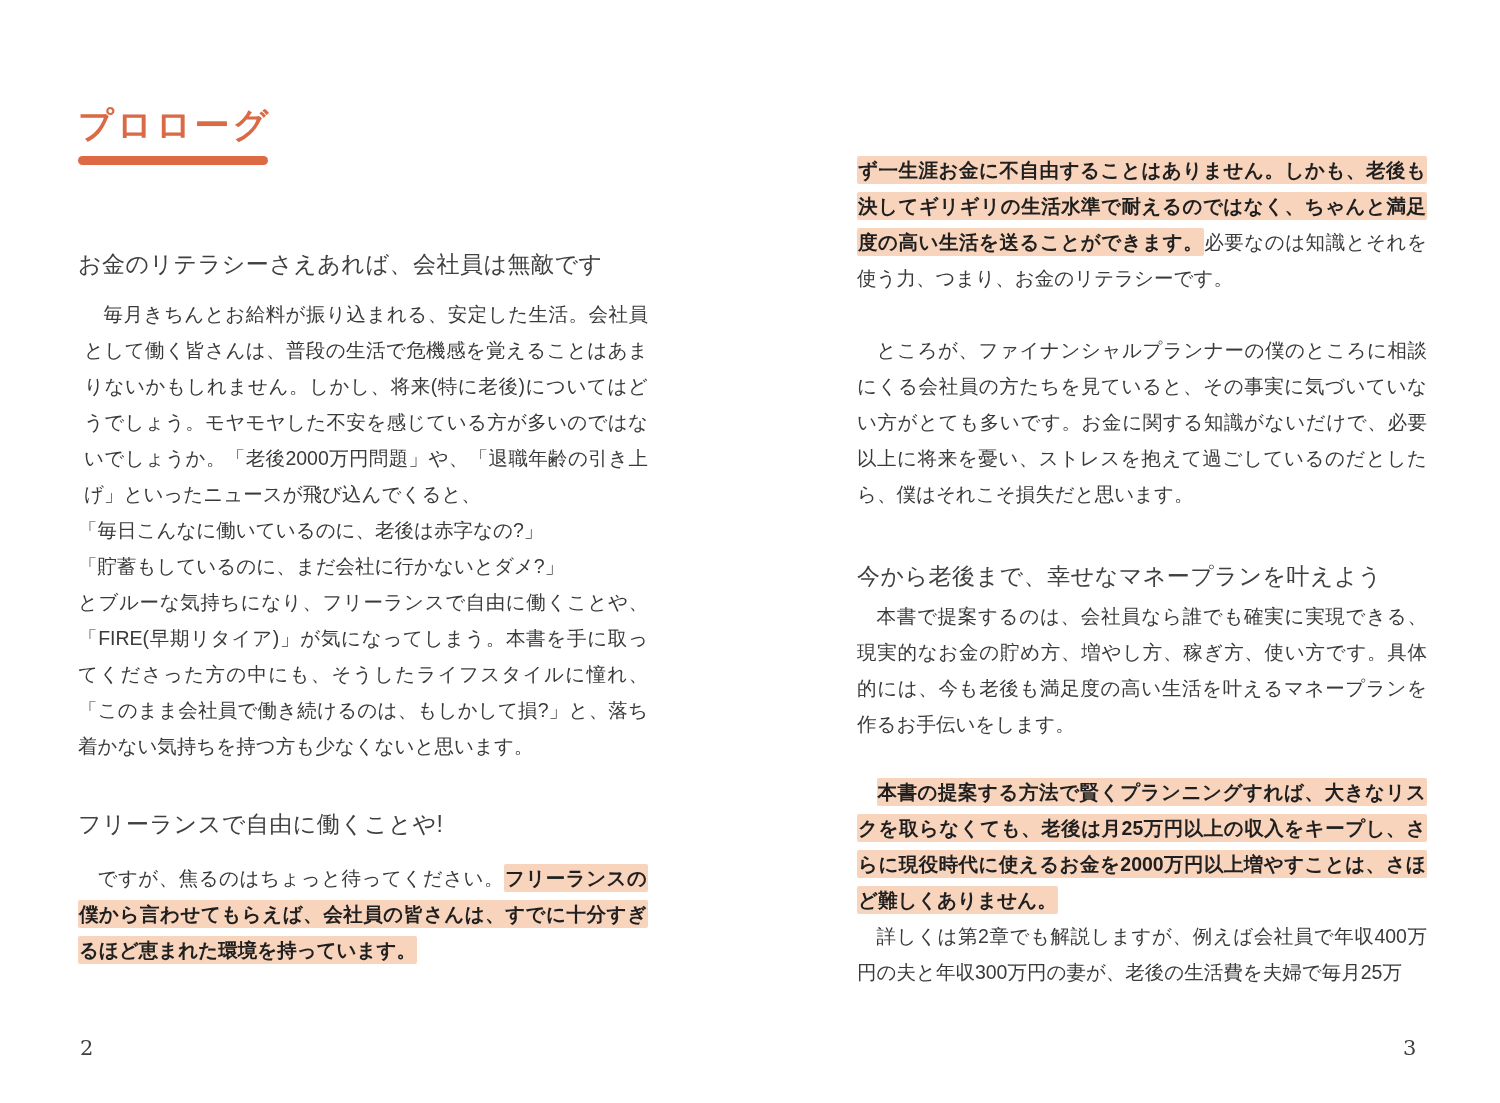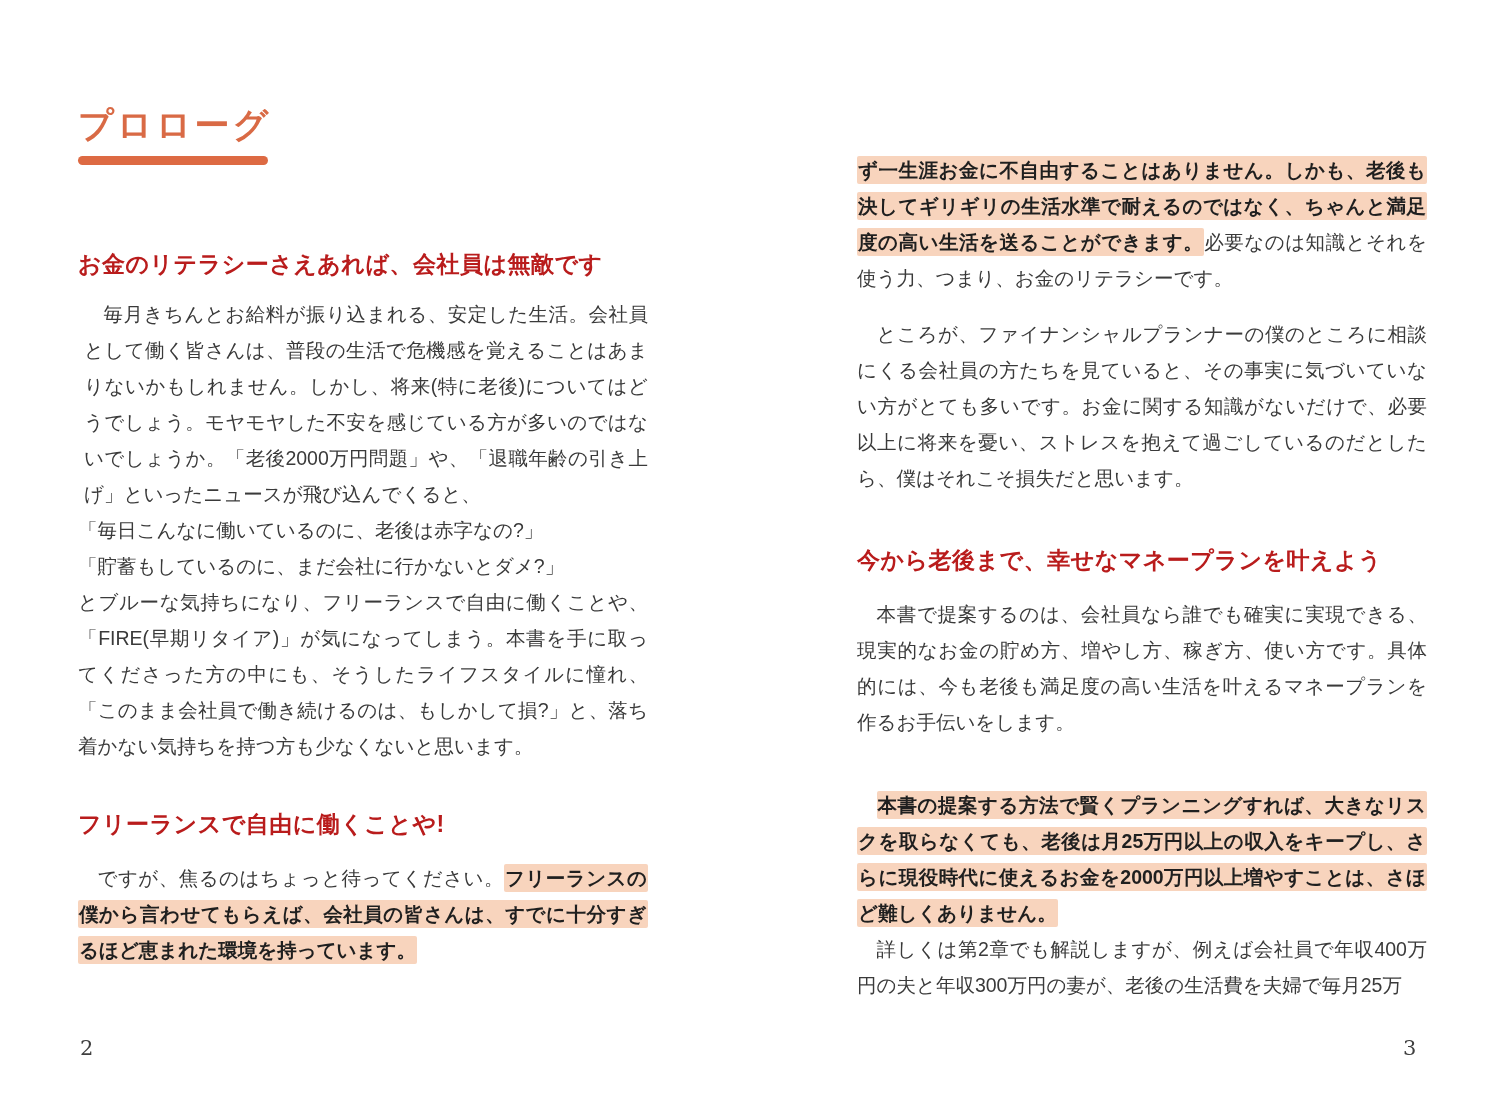--- a/index.html
+++ b/index.html
@@ -34,43 +34,43 @@
   .title-underline {
     width: 190px;
     height: 9px;
     border-radius: 5px;
     background: #dd6a43;
     margin-top: 8px;
   }
   .sec-heading {
     margin: 0;
     font-size: 23px;
-    font-weight: 700;
+    font-weight: 400;
     line-height: 32px;
     letter-spacing: 0.5px;
-    color: #b91c1c;
+    color: #404040;
   }
   .mt-h1 { margin-top: 83px; }
   .mt-h2 { margin-top: 44px; }
   .mt-h3 { margin-top: 48px; }
 
   .body {
     margin: 0;
     font-size: 19.5px;
     line-height: 36px;
     color: #3a3a3a;
     text-align: justify;
     text-justify: inter-ideograph;
   }
   .indent { text-indent: 1em; }
   .mt-p1 { margin-top: 16px; margin-left: 6px; }
   .mt-p3 { margin-top: 20px; }
-  .mt-p6 { margin-top: 20px; }
-  .mt-p7 { margin-top: 22px; font-family: Liberation Mono, monospace; }
-  .mt-p8 { margin-top: 45px; }
+  .mt-p6 { margin-top: 36px; }
+  .mt-p7 { margin-top: 6px; }
+  .mt-p8 { margin-top: 32px; }
 
   .hl {
     background: #f8d4bd;
     color: #1f1f1f;
     font-weight: 700;
     padding: 3px 1px;
     -webkit-box-decoration-break: clone;
     box-decoration-break: clone;
     border-radius: 2px;
   }

